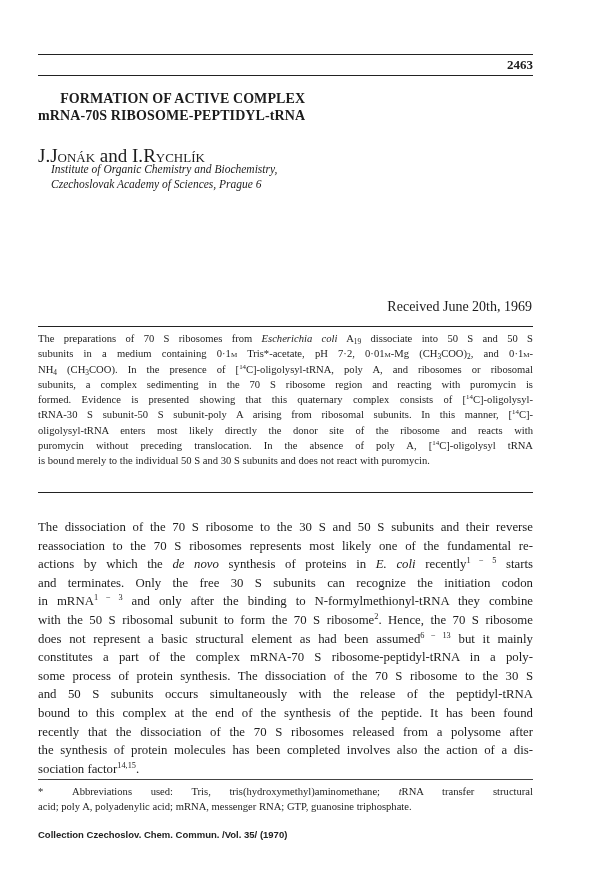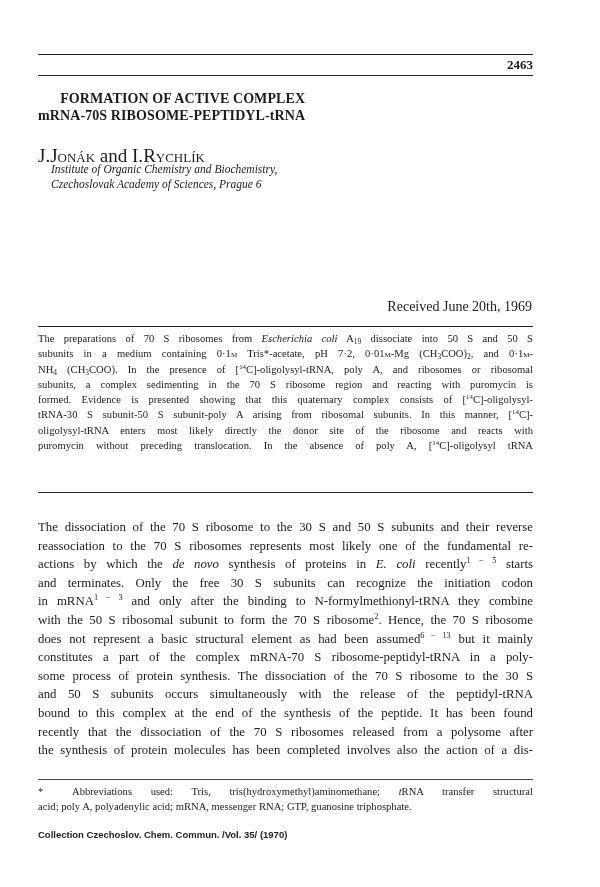--- a/index.html
+++ b/index.html
@@ -64,38 +64,40 @@
 
 <div id="abstract">
   <span class="line"><span>The preparations of 70 S ribosomes from </span><i>Escherichia coli</i><span> A</span><sub>19</sub><span> dissociate into 50 S and 50 S</span></span>
   <span class="line"><span>subunits in a medium containing 0·1</span><span class="smallcaps">m</span><span> Tris*-acetate, pH 7·2, 0·01</span><span class="smallcaps">m</span><span>-Mg (CH</span><sub>3</sub><span>COO)</span><sub>2</sub><span>, and 0·1</span><span class="smallcaps">m</span><span>-</span></span>
   <span class="line"><span>NH</span><sub>4</sub><span> (CH</span><sub>3</sub><span>COO). In the presence of [</span><sup>14</sup><span>C]-oligolysyl-tRNA, poly A, and ribosomes or ribosomal</span></span>
   <span class="line">subunits, a complex sedimenting in the 70 S ribosome region and reacting with puromycin is</span>
   <span class="line"><span>formed. Evidence is presented showing that this quaternary complex consists of [</span><sup>14</sup><span>C]-oligolysyl-</span></span>
   <span class="line"><span>tRNA-30 S subunit-50 S subunit-poly A arising from ribosomal subunits. In this manner, [</span><sup>14</sup><span>C]-</span></span>
   <span class="line">oligolysyl-tRNA enters most likely directly the donor site of the ribosome and reacts with</span>
   <span class="line"><span>puromycin without preceding translocation. In the absence of poly A, [</span><sup>14</sup><span>C]-oligolysyl tRNA</span></span>
+  <span class="line last">is bound merely to the individual 50 S and 30 S subunits and does not react with puromycin.</span>
 </div>
 
 <div class="rule" id="rule-abstract-bottom"></div>
 
 <div id="body">
   <span class="line">The dissociation of the 70 S ribosome to the 30 S and 50 S subunits and their reverse</span>
   <span class="line">reassociation to the 70 S ribosomes represents most likely one of the fundamental re-</span>
   <span class="line"><span>actions by which the </span><i>de novo</i><span> synthesis of proteins in </span><i>E. coli</i><span> recently</span><sup>1 − 5</sup><span> starts</span></span>
   <span class="line">and terminates. Only the free 30 S subunits can recognize the initiation codon</span>
   <span class="line"><span>in mRNA</span><sup>1 − 3</sup><span> and only after the binding to N-formylmethionyl-tRNA they combine</span></span>
   <span class="line"><span>with the 50 S ribosomal subunit to form the 70 S ribosome</span><sup>2</sup><span>. Hence, the 70 S ribosome</span></span>
   <span class="line"><span>does not represent a basic structural element as had been assumed</span><sup>6 − 13</sup><span> but it mainly</span></span>
   <span class="line">constitutes a part of the complex mRNA-70 S ribosome-peptidyl-tRNA in a poly-</span>
   <span class="line">some process of protein synthesis. The dissociation of the 70 S ribosome to the 30 S</span>
   <span class="line">and 50 S subunits occurs simultaneously with the release of the peptidyl-tRNA</span>
   <span class="line">bound to this complex at the end of the synthesis of the peptide. It has been found</span>
   <span class="line">recently that the dissociation of the 70 S ribosomes released from a polysome after</span>
   <span class="line">the synthesis of protein molecules has been completed involves also the action of a dis-</span>
+  <span class="line last"><span>sociation factor</span><sup>14,15</sup><span>.</span></span>
 </div>
 
 <div class="rule thin" id="rule-footnote"></div>
 
 <div id="footnote">
   <span class="line"><span style="display:inline-block;width:34px;">*</span><span>Abbreviations used: Tris, tris(hydroxymethyl)aminomethane; </span><i>t</i><span>RNA transfer structural</span></span>
   <span class="line last">acid; poly A, polyadenylic acid; mRNA, messenger RNA; GTP, guanosine triphosphate.</span>
 </div>
 
 <div id="journal-footer">Collection Czechoslov. Chem. Commun. /Vol. 35/ (1970)</div>

